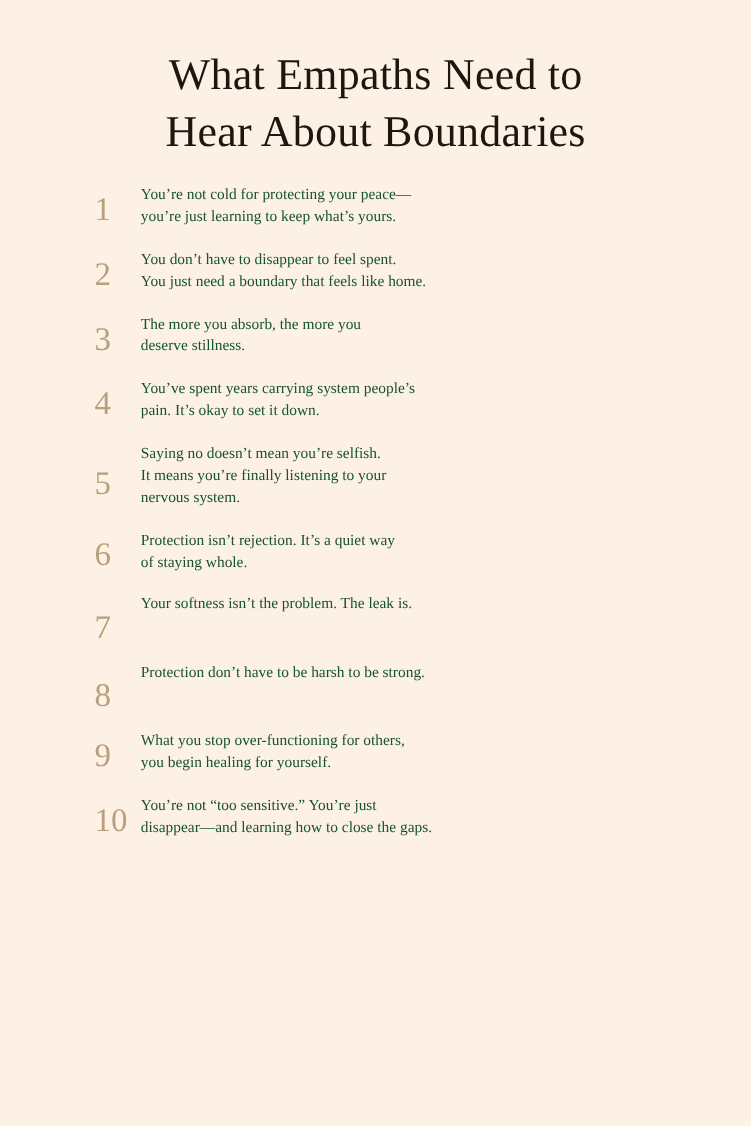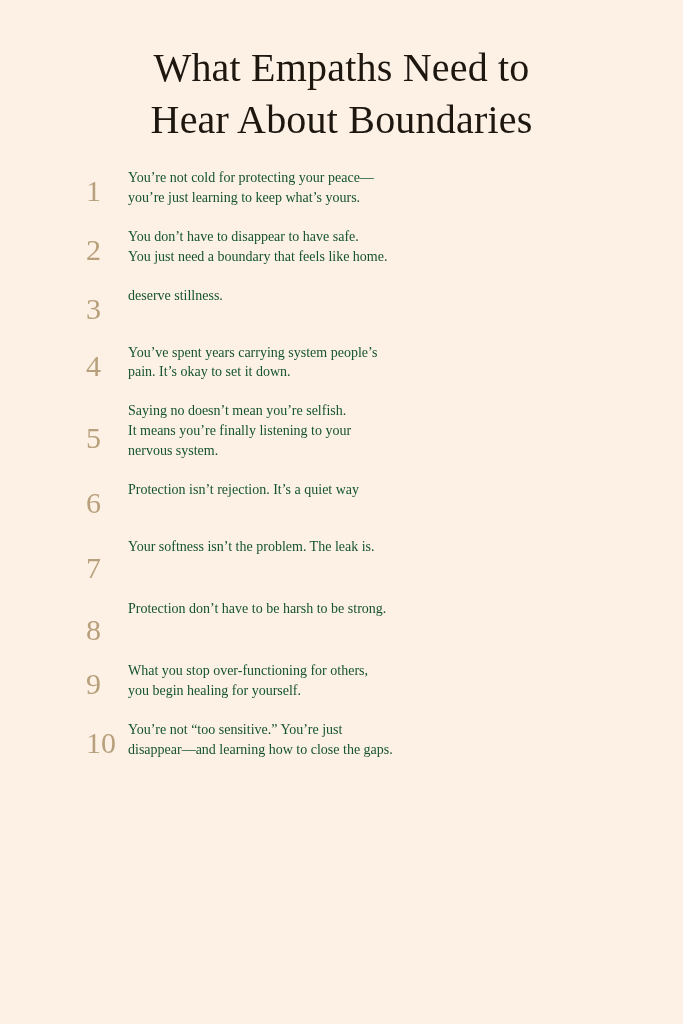--- a/index.html
+++ b/index.html
@@ -90,28 +90,29 @@
       <div class="num">1</div>
       <div class="text">
         <span class="ln">You’re not cold for protecting your peace—</span>
         <span class="ln">you’re just learning to keep what’s yours.</span>
       </div>
     </div>
 
     <div class="item two-line">
       <div class="num">2</div>
       <div class="text">
-        <span class="ln">You don’t have to disappear to have safe.</span>
+        <span class="ln">You don’t have to disappear to feel spent.</span>
         <span class="ln">You just need a boundary that feels like home.</span>
       </div>
     </div>
 
     <div class="item two-line">
       <div class="num">3</div>
       <div class="text">
+        <span class="ln">The more you absorb, the more you</span>
         <span class="ln">deserve stillness.</span>
       </div>
     </div>
 
     <div class="item two-line">
       <div class="num">4</div>
       <div class="text">
         <span class="ln">You’ve spent years carrying system people’s</span>
         <span class="ln">pain. It’s okay to set it down.</span>
       </div>
@@ -123,20 +124,21 @@
         <span class="ln">Saying no doesn’t mean you’re selfish.</span>
         <span class="ln">It means you’re finally listening to your</span>
         <span class="ln">nervous system.</span>
       </div>
     </div>
 
     <div class="item two-line">
       <div class="num">6</div>
       <div class="text">
         <span class="ln">Protection isn’t rejection. It’s a quiet way</span>
+        <span class="ln">of staying whole.</span>
       </div>
     </div>
 
     <div class="item one-line">
       <div class="num">7</div>
       <div class="text">
         <span class="ln">Your softness isn’t the problem. The leak is.</span>
       </div>
     </div>
 

